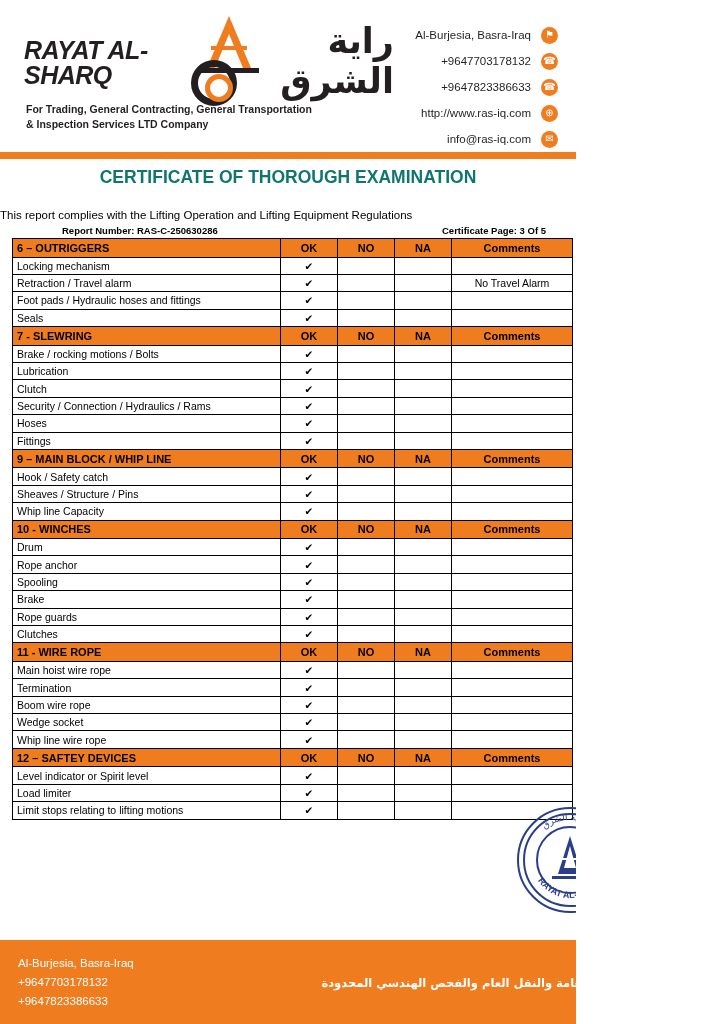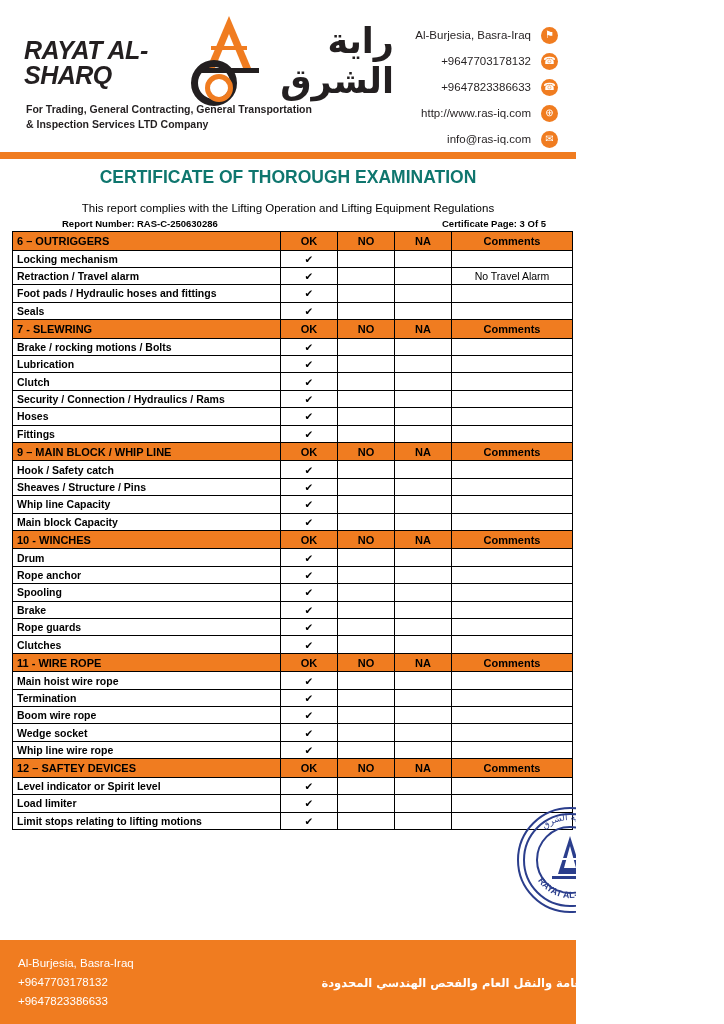--- a/index.html
+++ b/index.html
@@ -142,24 +142,24 @@
 
   
   .title {
     text-align: center;
     font-size: 17.5px;
     font-weight: bold;
     color: #0f766e;
     margin-top: 8px;
   }
   .subtitle {
-    text-align: center;
+    text-align: left;
     font-size: 11.5px;
     color: #000;
-    margin-top: 14px;
+    margin-top: 21px;
   }
   .meta {
     display: flex;
     justify-content: space-between;
     padding: 4px 30px 2px 62px;
     font-size: 9.5px;
     font-weight: bold;
     color: #000;
   }
 
@@ -184,21 +184,21 @@
   col.c-cm   { width: 121px; }
 
   tr.section td {
     background: #f07c20;
     font-weight: bold;
     font-size: 11px;
     color: #000;
     height: 18.5px;
   }
   tr.section td.ctr { text-align: center; }
-  td.item { font-weight: bold; padding-left: 6px; }
+  td.item { font-weight: normal; padding-left: 6px; }
   td.mark { text-align: center; font-size: 11px; }
   td.cmt  { text-align: center; font-size: 8.5px; }
 
   
   .stamp {
     position: absolute;
     left: 500px; top: 800px;
     width: 140px; height: 120px;
     pointer-events: none;
   }
@@ -395,27 +395,20 @@
           </tr>
           <tr>
             <td class="item">Sheaves / Structure / Pins</td>
             <td class="mark">✔</td>
             <td class="mark"></td>
             <td class="mark"></td>
             <td class="cmt"></td>
           </tr>
           <tr>
             <td class="item">Whip line Capacity</td>
-            <td class="mark">✔</td>
-            <td class="mark"></td>
-            <td class="mark"></td>
-            <td class="cmt"></td>
-          </tr>
-          <tr>
-            <td class="item">Main block Capacity</td>
             <td class="mark">✔</td>
             <td class="mark"></td>
             <td class="mark"></td>
             <td class="cmt"></td>
           </tr>
           <tr class="section">
             <td>10 - WINCHES</td>
             <td class="ctr">OK</td>
             <td class="ctr">NO</td>
             <td class="ctr">NA</td>

